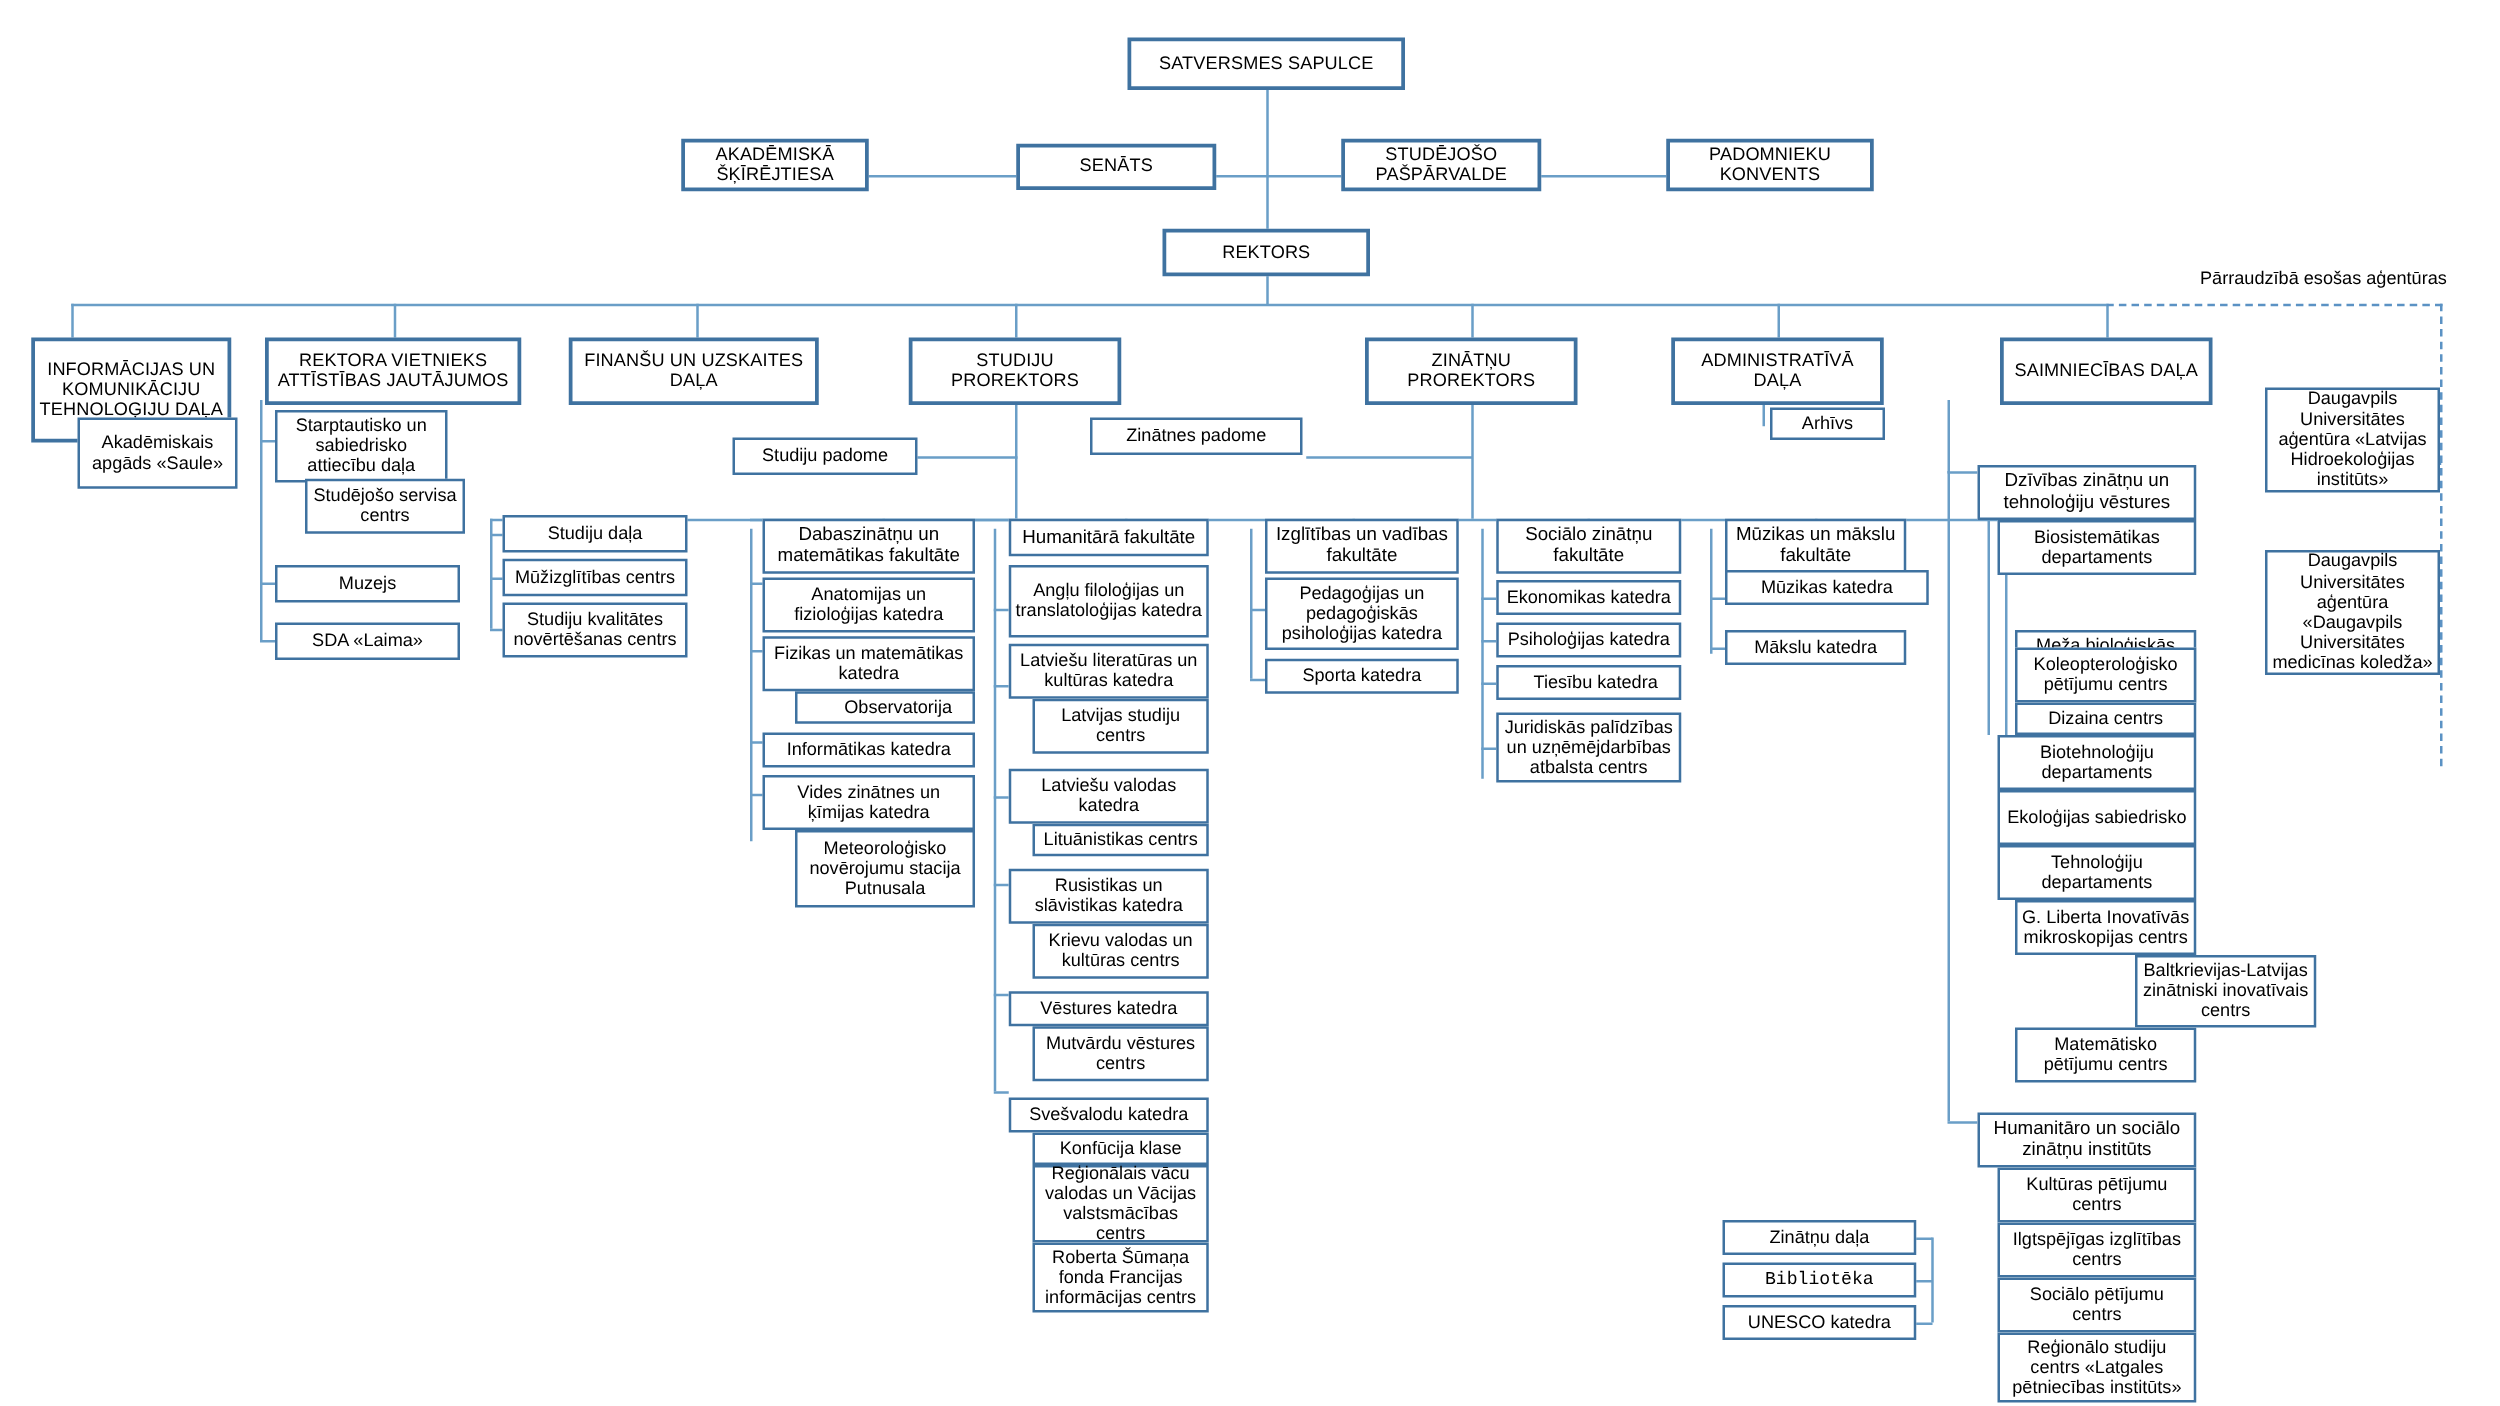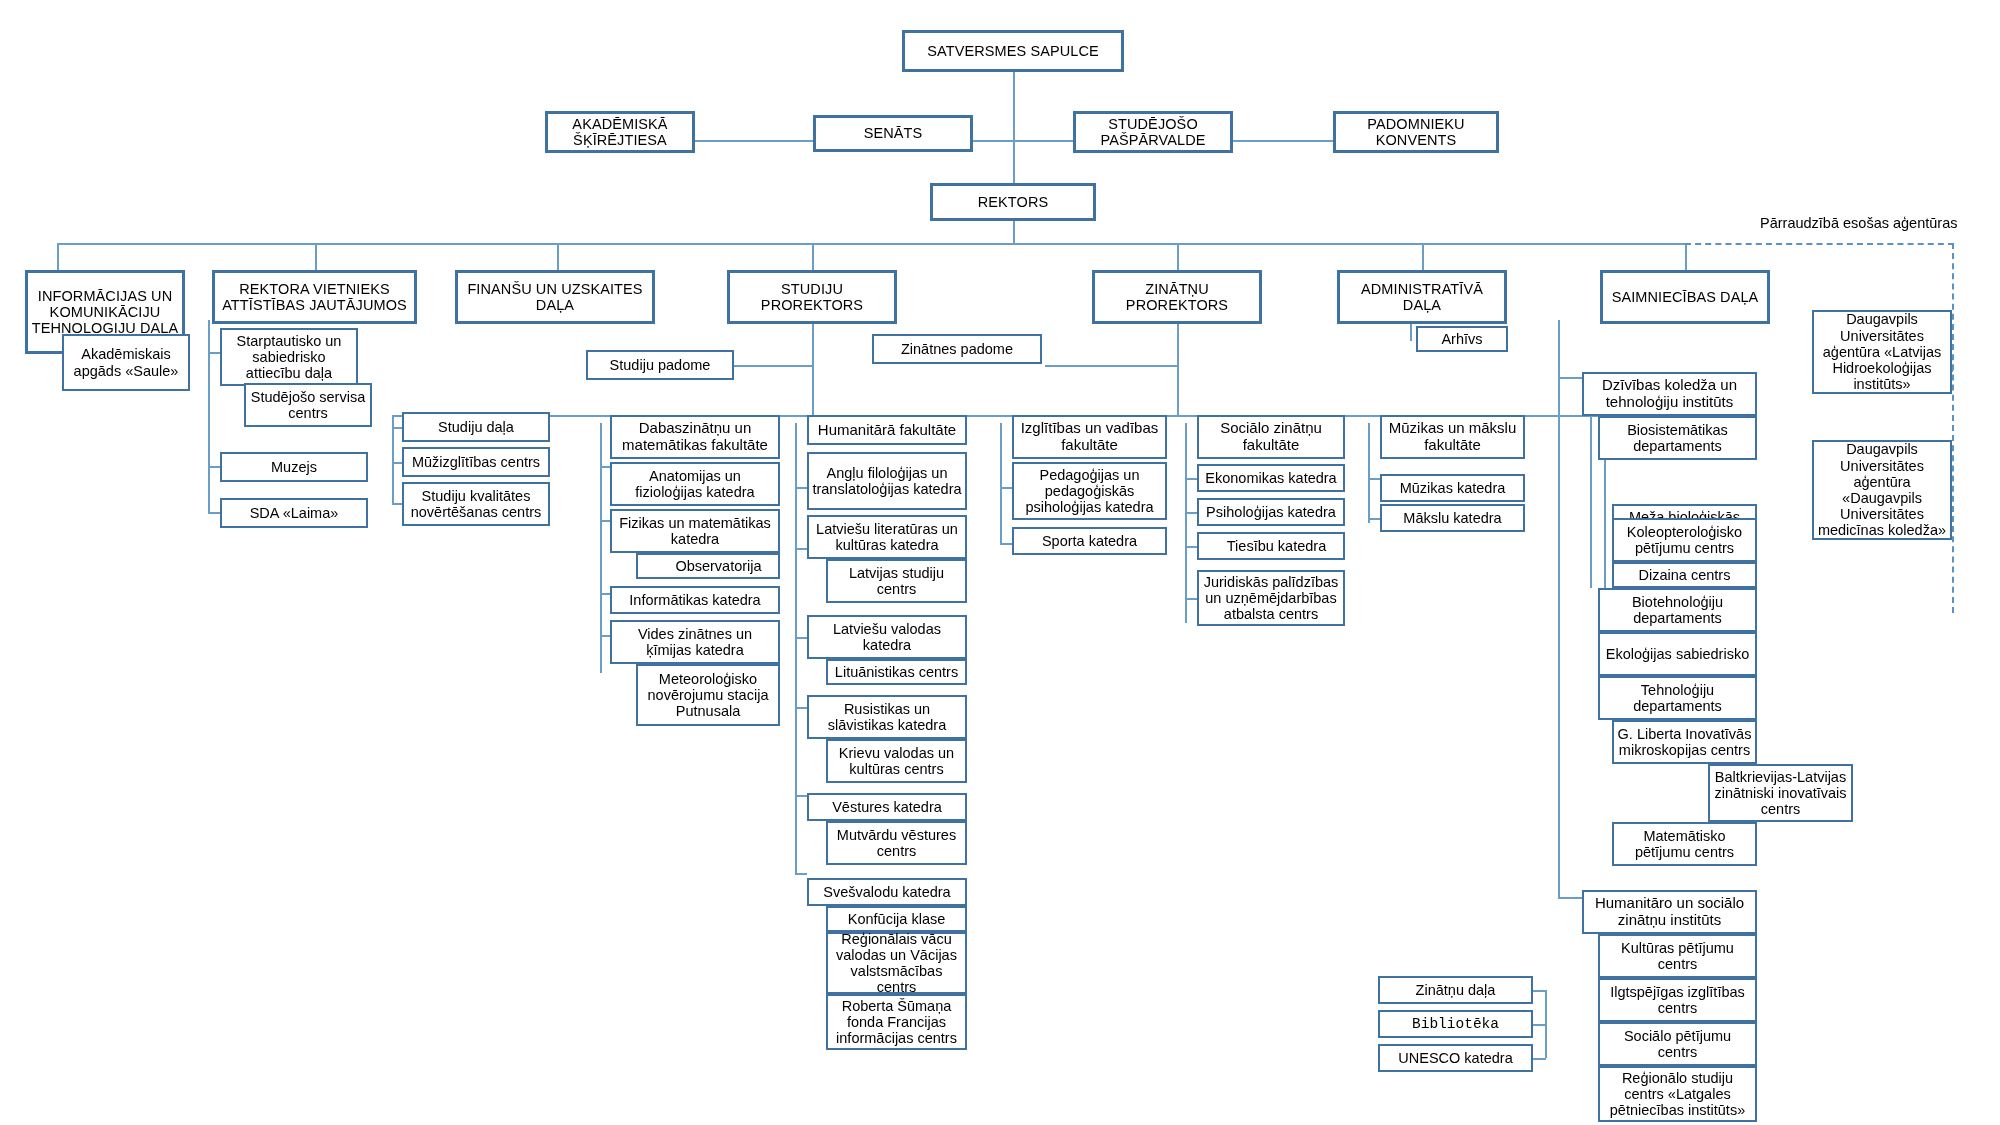--- a/index.html
+++ b/index.html
@@ -215,24 +215,24 @@
   <div class="box lvl2" style="left:1197px;top:464px;width:148px;height:28px;">Ekonomikas katedra</div>
   <div class="box lvl2" style="left:1197px;top:498px;width:148px;height:28px;">Psiholoģijas katedra</div>
   <div class="box lvl2" style="left:1197px;top:532px;width:148px;height:28px;padding-left:14px;">Tiesību katedra</div>
   <div class="box lvl2" style="left:1197px;top:570px;width:148px;height:56px;">Juridiskās palīdzības un uzņēmējdarbības atbalsta centrs</div>
 
   <div class="ln lnv" style="left:1368px;top:423px;height:100px;"></div>
   <div class="ln lnh" style="left:1368px;top:478px;width:12px;"></div>
   <div class="ln lnh" style="left:1368px;top:518px;width:12px;"></div>
 
   <div class="box lvl1" style="left:1380px;top:415px;width:145px;height:44px;">Mūzikas un mākslu fakultāte</div>
-  <div class="box lvl2" style="left:1380px;top:474px;width:145px;height:28px;">Mūzikas katedra</div>
+  <div class="box lvl2" style="left:1380px;top:456px;width:163px;height:28px;">Mūzikas katedra</div>
   <div class="box lvl2" style="left:1380px;top:504px;width:145px;height:28px;">Mākslu katedra</div>
 
-  <div class="box lvl1" style="left:1582px;top:372px;width:175px;height:44px;">Dzīvības koledža un tehnoloģiju institūts</div>
+  <div class="box lvl1" style="left:1582px;top:372px;width:175px;height:44px;">Dzīvības zinātņu un tehnoloģiju vēstures</div>
   <div class="box lvl2" style="left:1598px;top:416px;width:159px;height:44px;">Biosistemātikas departaments</div>
   <div class="box lvl2" style="left:1612px;top:460px;width:145px;height:58px;margin-top:44px;">Meža bioloģiskās daudzveidības pētījumu centrs</div>
   <div class="box lvl2" style="left:1612px;top:518px;width:145px;height:44px;">Koleopteroloģisko pētījumu centrs</div>
   <div class="box lvl2" style="left:1612px;top:562px;width:145px;height:26px;">Dizaina centrs</div>
   <div class="box lvl2" style="left:1598px;top:588px;width:159px;height:44px;">Biotehnoloģiju departaments</div>
   <div class="box lvl2" style="left:1598px;top:632px;width:159px;height:44px;">Ekoloģijas sabiedrisko</div>
   <div class="box lvl2" style="left:1598px;top:676px;width:159px;height:44px;">Tehnoloģiju departaments</div>
   <div class="box lvl2" style="left:1612px;top:720px;width:145px;height:44px;">G. Liberta Inovatīvās mikroskopijas centrs</div>
   <div class="box lvl2" style="left:1708px;top:764px;width:145px;height:58px;">Baltkrievijas-Latvijas zinātniski inovatīvais centrs</div>
   <div class="box lvl2" style="left:1612px;top:822px;width:145px;height:44px;">Matemātisko pētījumu centrs</div>

